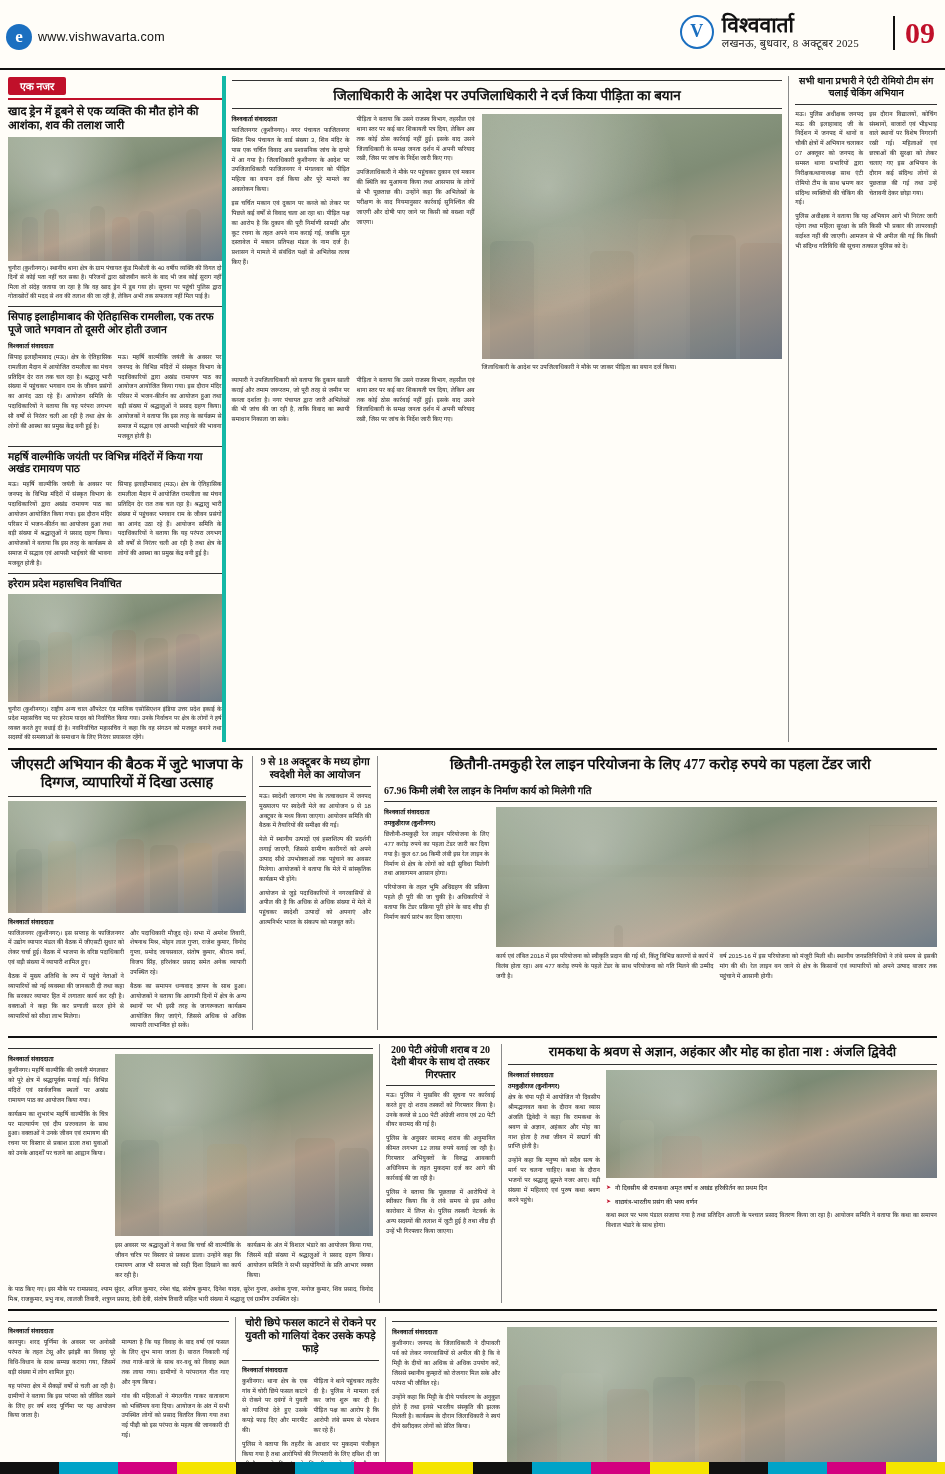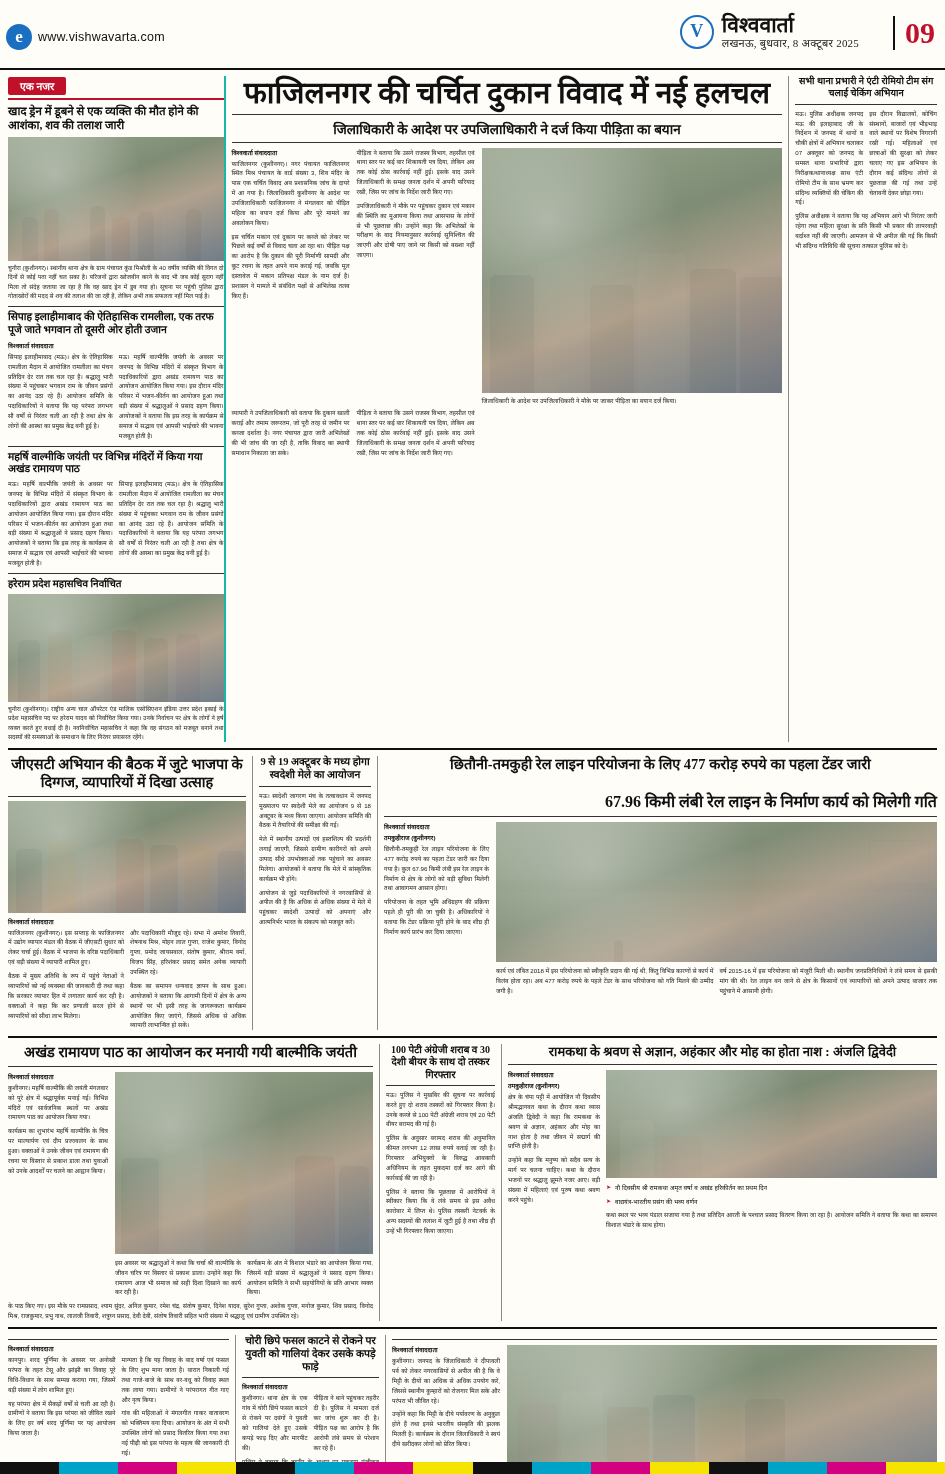--- a/index.html
+++ b/index.html
@@ -115,21 +115,21 @@
   .hd3{
     font-family:"Liberation Serif", serif;
     font-weight:bold; font-size:12px; line-height:1.22; color:#111; text-align:center;
   }
   .hd-sm{
     font-family:"Liberation Serif", serif;
     font-weight:bold; font-size:9.5px; line-height:1.25; color:#111; text-align:center;
   }
   .deck{
     font-family:"Liberation Serif", serif;
-    font-weight:bold; font-size:16px; color:#111; text-align:right; margin-top:16px;
+    font-weight:bold; font-size:10px; color:#111; text-align:left; margin-top:9px;
   }
   .bullets{ font-size:6.3px; line-height:1.5; color:#111; }
   .bullets div{ position:relative; padding-left:9px; margin-bottom:4px; }
   .bullets div::before{
     content:"\27A4"; position:absolute; left:0; top:0; color:#c0102a; font-size:6px;
   }
   .hrule{ border-bottom:1px solid #333; }
   .hrule-thick{ border-bottom:2px solid #111; }
 
   
@@ -154,21 +154,21 @@
         <div class="brand-sub">लखनऊ, बुधवार, 8 अक्टूबर 2025</div>
       </div>
     </div>
     <div class="page-no">09</div>
   </div>
 
   <div class="content">
 
     <div class="flex">
 
-      <div style="width:218px; padding-right:0; border-right:2px solid #14b8a6;">
+      <div style="width:218px; padding-right:0; border-right:4px solid #14b8a6;">
         <div>
           <div class="eknazar-label">एक नजर</div>
           <div class="redline"></div>
           <div class="hd3" style="text-align:left; font-size:11.5px;">खाद ड्रेन में डूबने से एक व्यक्ति की मौत होने की आशंका, शव की तलाश जारी</div>
         </div>
         <div class="photo" style="height:124px;margin-top:5px;">
           <div class="fig" style="left:14px;width:16px;height:44px;background:#3a4a6b;"></div>
           <div class="fig" style="left:36px;width:15px;height:52px;background:#8c3a2e;"></div>
           <div class="fig" style="left:58px;width:17px;height:48px;background:#d8d2c4;"></div>
           <div class="fig" style="left:82px;width:15px;height:55px;background:#2e3b2a;"></div>
@@ -201,21 +201,20 @@
           <div class="fig" style="left:40px;width:24px;height:70px;background:#c8772e;"></div>
           <div class="fig" style="left:72px;width:24px;height:66px;background:#e8e2d2;"></div>
           <div class="fig" style="left:104px;width:24px;height:72px;background:#b4342f;"></div>
           <div class="fig" style="left:136px;width:24px;height:64px;background:#3d4a35;"></div>
           <div class="fig" style="left:168px;width:24px;height:68px;background:#7a4a8c;"></div>
         </div>
         <div class="caption cap-wrap">चुनौरा (कुशीनगर)। राष्ट्रीय अन्य चाल ऑपरेटर एंड मालिक एसोसिएशन इंडिया उत्तर प्रदेश इकाई के प्रदेश महासचिव पद पर हरेराम यादव को निर्वाचित किया गया। उनके निर्वाचन पर क्षेत्र के लोगों ने हर्ष व्यक्त करते हुए बधाई दी है। नवनिर्वाचित महासचिव ने कहा कि वह संगठन को मजबूत बनाने तथा सदस्यों की समस्याओं के समाधान के लिए निरंतर प्रयासरत रहेंगे।</div>
       </div>
 
       <div style="width:565px; padding:0 6px; border-right:1px solid #8a8a8a;">
-        <div class="headline-main">फाजिलनगर की चर्चित दुकान विवाद में नई हलचल</div>
         <div class="hrule" style="margin:4px 0 0;"></div>
         <div class="subhead-main">जिलाधिकारी के आदेश पर उपजिलाधिकारी ने दर्ज किया पीड़िता का बयान</div>
         <div class="hrule" style="margin:4px 0 5px;"></div>
 
         <div class="flex" style="gap:7px;">
           <div style="width:118px;">
             <div class="byline">विश्ववार्ता संवाददाता</div>
             <div class="body-txt">फाजिलनगर (कुशीनगर)। नगर पंचायत फाजिलनगर स्थित मिश्र पंचायत के वार्ड संख्या 3, शिव मंदिर के पास एक चर्चित विवाद अब प्रशासनिक जांच के दायरे में आ गया है। जिलाधिकारी कुशीनगर के आदेश पर उपजिलाधिकारी फाजिलनगर ने मंगलवार को पीड़ित महिला का बयान दर्ज किया और पूरे मामले का अवलोकन किया।</div>
             <div class="body-txt" style="margin-top:4px;">इस चर्चित मकान एवं दुकान पर कब्जे को लेकर पर पिछले कई वर्षों से विवाद चला आ रहा था। पीड़ित पक्ष का आरोप है कि दुकान की पूरी निर्माणी सामग्री और कूट रचना के तहत अपने नाम कराई गई, जबकि मूल दस्तावेज में मकान प्रतिपक्ष मंडल के नाम दर्ज है। प्रशासन ने मामले में संबंधित पक्षों से अभिलेख तलब किए हैं।</div>
           </div>
@@ -275,21 +274,21 @@
             <div class="body-txt" style="margin-top:4px;">बैठक में मुख्य अतिथि के रूप में पहुंचे नेताओं ने व्यापारियों को नई व्यवस्था की जानकारी दी तथा कहा कि सरकार व्यापार हित में लगातार कार्य कर रही है। वक्ताओं ने कहा कि कर प्रणाली सरल होने से व्यापारियों को सीधा लाभ मिलेगा।</div>
           </div>
           <div style="width:50%;">
             <div class="body-txt">और पदाधिकारी मौजूद रहे। सभा में अमरेश तिवारी, शेषनाथ मिश्र, मोहन लाल गुप्ता, राजेश कुमार, विनोद गुप्ता, प्रमोद जायसवाल, संतोष कुमार, श्रीराम वर्मा, विजय सिंह, हरिशंकर प्रसाद समेत अनेक व्यापारी उपस्थित रहे।</div>
             <div class="body-txt" style="margin-top:4px;">बैठक का समापन धन्यवाद ज्ञापन के साथ हुआ। आयोजकों ने बताया कि आगामी दिनों में क्षेत्र के अन्य स्थानों पर भी इसी तरह के जागरूकता कार्यक्रम आयोजित किए जाएंगे, जिससे अधिक से अधिक व्यापारी लाभान्वित हो सकें।</div>
           </div>
         </div>
       </div>
 
       <div style="width:125px; padding:0 6px; border-right:1px solid #8a8a8a;">
-        <div class="hd3" style="font-size:10.5px;">9 से 19 अक्टूबर के मध्य होगा स्वदेशी मेले का आयोजन</div>
+        <div class="hd3" style="font-size:10.5px;">9 से 18 अक्टूबर के मध्य होगा स्वदेशी मेले का आयोजन</div>
         <div class="hrule" style="margin:4px 0 4px;"></div>
         <div class="body-txt">मऊ। स्वदेशी जागरण मंच के तत्वावधान में जनपद मुख्यालय पर स्वदेशी मेले का आयोजन 9 से 18 अक्टूबर के मध्य किया जाएगा। आयोजन समिति की बैठक में तैयारियों की समीक्षा की गई।</div>
         <div class="body-txt" style="margin-top:4px;">मेले में स्थानीय उत्पादों एवं हस्तशिल्प की प्रदर्शनी लगाई जाएगी, जिससे ग्रामीण कारीगरों को अपने उत्पाद सीधे उपभोक्ताओं तक पहुंचाने का अवसर मिलेगा। आयोजकों ने बताया कि मेले में सांस्कृतिक कार्यक्रम भी होंगे।</div>
         <div class="body-txt" style="margin-top:4px;">आयोजन से जुड़े पदाधिकारियों ने नगरवासियों से अपील की है कि अधिक से अधिक संख्या में मेले में पहुंचकर स्वदेशी उत्पादों को अपनाएं और आत्मनिर्भर भारत के संकल्प को मजबूत करें।</div>
       </div>
 
       <div style="flex:1; padding-left:6px;">
         <div class="hd2">छितौनी-तमकुही रेल लाइन परियोजना के लिए 477 करोड़ रुपये का पहला टेंडर जारी</div>
         <div class="deck">67.96 किमी लंबी रेल लाइन के निर्माण कार्य को मिलेगी गति</div>
         <div class="hrule" style="margin:4px 0 5px;"></div>
@@ -314,21 +313,20 @@
           </div>
         </div>
       </div>
     </div>
 
     <div class="hrule-thick" style="margin:6px 0 6px;"></div>
 
     <div class="flex">
 
       <div style="width:372px; padding-right:6px; border-right:1px solid #8a8a8a;">
-        <div class="hd2">अखंड रामायण पाठ का आयोजन कर मनायी गयी बाल्मीकि जयंती</div>
         <div class="hrule" style="margin:4px 0 5px;"></div>
         <div class="flex" style="gap:7px;">
           <div style="width:100px;">
             <div class="byline">विश्ववार्ता संवाददाता</div>
             <div class="body-txt">कुशीनगर। महर्षि वाल्मीकि की जयंती मंगलवार को पूरे क्षेत्र में श्रद्धापूर्वक मनाई गई। विभिन्न मंदिरों एवं सार्वजनिक स्थलों पर अखंड रामायण पाठ का आयोजन किया गया।</div>
             <div class="body-txt" style="margin-top:4px;">कार्यक्रम का शुभारंभ महर्षि वाल्मीकि के चित्र पर माल्यार्पण एवं दीप प्रज्ज्वलन के साथ हुआ। वक्ताओं ने उनके जीवन एवं रामायण की रचना पर विस्तार से प्रकाश डाला तथा युवाओं को उनके आदर्शों पर चलने का आह्वान किया।</div>
           </div>
           <div style="flex:1;">
             <div class="photo" style="height:182px;">
               <div class="fig" style="left:6px;width:38px;height:96px;background:#2f3a55;"></div>
@@ -341,21 +339,21 @@
             <div class="flex" style="gap:6px;margin-top:4px;">
               <div class="body-txt" style="width:50%;">इस अवसर पर श्रद्धालुओं ने कथा कि चर्चा श्री वाल्मीकि के जीवन चरित्र पर विस्तार से प्रकाश डाला। उन्होंने कहा कि रामायण आज भी समाज को सही दिशा दिखाने का कार्य कर रही है।</div>
               <div class="body-txt" style="width:50%;">कार्यक्रम के अंत में विशाल भंडारे का आयोजन किया गया, जिसमें बड़ी संख्या में श्रद्धालुओं ने प्रसाद ग्रहण किया। आयोजन समिति ने सभी सहयोगियों के प्रति आभार व्यक्त किया।</div>
             </div>
           </div>
         </div>
         <div class="body-txt" style="margin-top:4px;">के पाठ किए गए। इस मौके पर रामप्रसाद, श्याम सुंदर, अनिल कुमार, रमेश चंद्र, संतोष कुमार, दिनेश यादव, सुरेश गुप्ता, अशोक गुप्ता, मनोज कुमार, शिव प्रसाद, विनोद मिश्र, राजकुमार, प्रभु नाथ, लालजी तिवारी, शत्रुघ्न प्रसाद, देवी देवी, संतोष तिवारी सहित भारी संख्या में श्रद्धालु एवं ग्रामीण उपस्थित रहे।</div>
       </div>
 
       <div style="width:122px; padding:0 6px; border-right:1px solid #8a8a8a;">
-        <div class="hd3" style="font-size:10px;">100 पेटी अंग्रेजी शराब व 30 देशी बीयर के साथ दो तस्कर गिरफ्तार</div>
+        <div class="hd3" style="font-size:10px;">200 पेटी अंग्रेजी शराब व 20 देशी बीयर के साथ दो तस्कर गिरफ्तार</div>
         <div class="hrule" style="margin:4px 0 4px;"></div>
         <div class="body-txt">मऊ। पुलिस ने मुखबिर की सूचना पर कार्रवाई करते हुए दो शराब तस्करों को गिरफ्तार किया है। उनके कब्जे से 100 पेटी अंग्रेजी शराब एवं 20 पेटी बीयर बरामद की गई है।</div>
         <div class="body-txt" style="margin-top:4px;">पुलिस के अनुसार बरामद शराब की अनुमानित कीमत लगभग 12 लाख रुपये बताई जा रही है। गिरफ्तार अभियुक्तों के विरुद्ध आबकारी अधिनियम के तहत मुकदमा दर्ज कर आगे की कार्रवाई की जा रही है।</div>
         <div class="body-txt" style="margin-top:4px;">पुलिस ने बताया कि पूछताछ में आरोपियों ने स्वीकार किया कि वे लंबे समय से इस अवैध कारोबार में लिप्त थे। पुलिस तस्करी नेटवर्क के अन्य सदस्यों की तलाश में जुटी हुई है तथा शीघ्र ही उन्हें भी गिरफ्तार किया जाएगा।</div>
       </div>
 
       <div style="flex:1; padding-left:6px;">
         <div class="hd2" style="font-size:13px;">रामकथा के श्रवण से अज्ञान, अहंकार और मोह का होता नाश : अंजलि द्विवेदी</div>
         <div class="hrule" style="margin:4px 0 5px;"></div>
         <div class="flex" style="gap:6px;">

